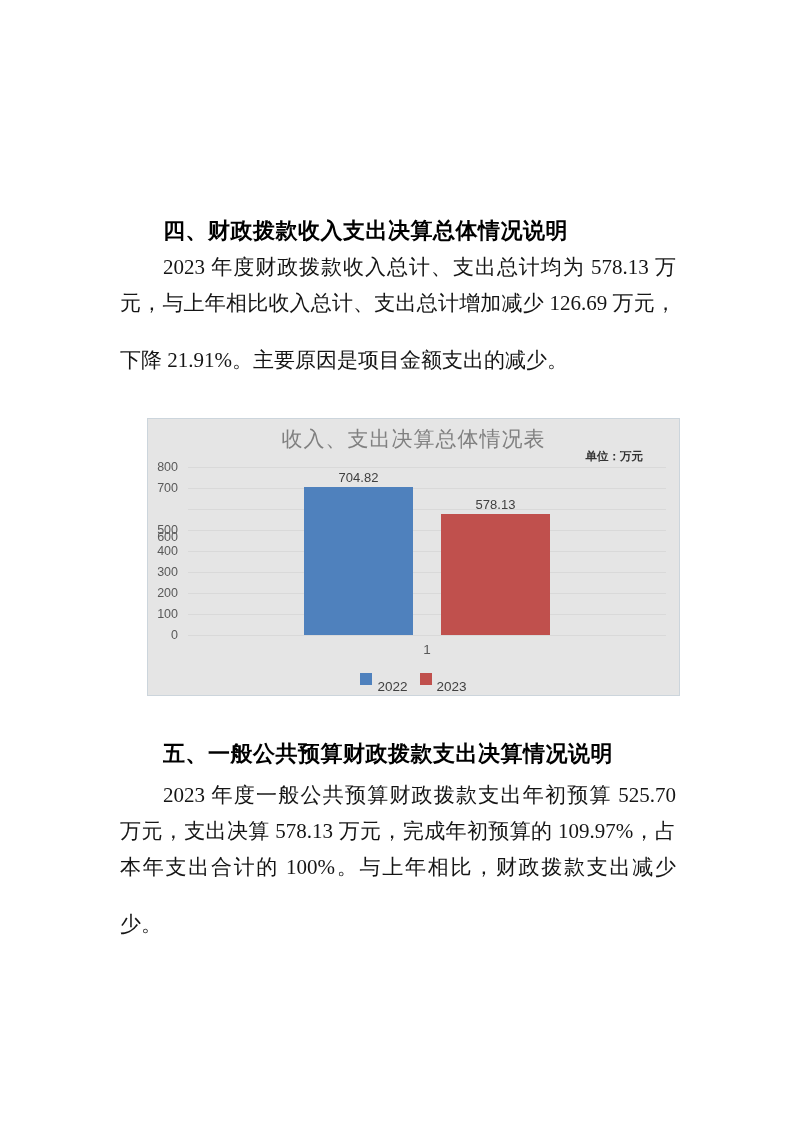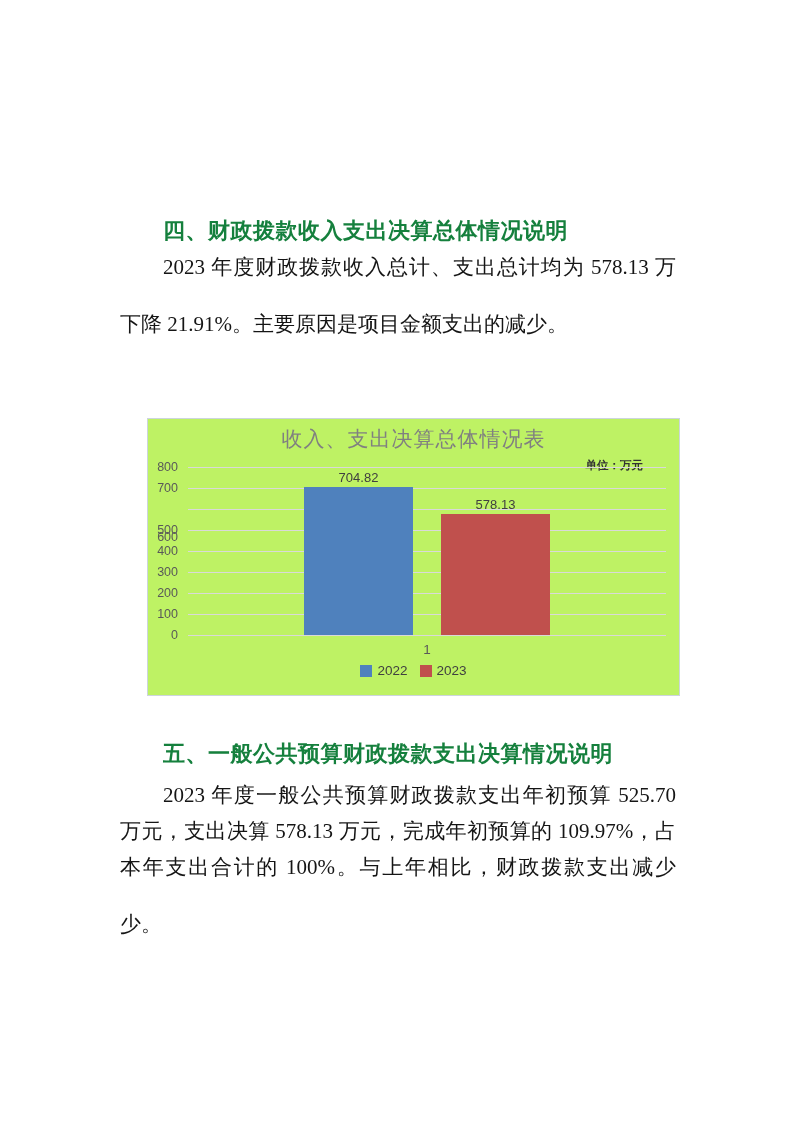--- a/index.html
+++ b/index.html
@@ -3,63 +3,64 @@
 <meta charset="utf-8">
 <style>
   html,body { margin:0; padding:0; background:#ffffff; }
   .page {
     position:relative; width:793px; height:1122px; background:#fff;
     font-family:"Liberation Serif", serif; color:#151515; overflow:hidden;
   }
   .heading {
     position:absolute; left:163px;
     font-family:"Liberation Sans", sans-serif; font-weight:bold;
-    font-size:22px; line-height:26px; color:#15803d; letter-spacing:0.5px;
+    font-size:22px; line-height:26px; color:#000000; letter-spacing:0.5px;
     white-space:nowrap;
   }
   .para { position:absolute; left:120px; width:556px; font-size:21px; color:#151515; }
   .para .line { height:36px; line-height:36px; text-align:justify; text-align-last:justify; }
   .para .line.first { text-indent:43px; }
   .para .line.last { text-align-last:left;margin-top:21px; }
 
   
   .c-box {
     position:absolute; left:147px; top:418px; width:533px; height:278px;
-    background:#bef264; border:1px solid #ccd5dc; box-sizing:border-box;
+    background:#e5e5e5; border:1px solid #ccd5dc; box-sizing:border-box;
     font-family:"Liberation Sans", sans-serif;
   }
   .c-title {
     position:absolute; left:0; right:0; top:6px; text-align:center;
     font-size:21px; color:#808080; letter-spacing:1px;
   }
   .c-unit {
-    position:absolute; right:36px; top:39px; font-size:11.5px; font-weight:bold; color:#333;margin-left:36px;
+    position:absolute; right:36px; top:30px; font-size:11.5px; font-weight:bold; color:#333;margin-left:36px;
   }
   .gridline { position:absolute; height:1px; background:#d9d9d9; }
   .ytick { position:absolute; width:30px; text-align:right; font-size:12.5px; color:#595959; height:14px; line-height:14px; }
   .bar { position:absolute; }
   .bar-label { position:absolute; font-size:13px; color:#404040; text-align:center; height:15px; line-height:15px; }
   .xtick { position:absolute; font-size:13.5px; color:#595959; text-align:center; height:16px; line-height:16px; }
   .c-legend {
     position:absolute; left:0; right:0; top:244px;
     display:flex; justify-content:center; align-items:center; gap:12px;
   }
   .legend-item { display:flex; align-items:center; gap:5px; }
   .legend-swatch { width:12px; height:12px; display:inline-block; }
-  .legend-label { font-size:13.5px; color:#404040; }
+  .legend-label { font-size:13.5px; color:#404040;margin-top:16px; }
 </style>
 </head>
 <body>
 
 <div class="page">
 
   <div class="heading" style="top:218px">四、财政拨款收入支出决算总体情况说明</div>
 
   <div class="para" style="top:249px">
     <div class="line first">2023 年度财政拨款收入总计、支出总计均为 578.13 万</div>
+    <div class="line">元，与上年相比收入总计、支出总计增加减少 126.69 万元，</div>
     <div class="line last">下降 21.91%。主要原因是项目金额支出的减少。</div>
   </div>
 
   <div class="c-box">
     <div class="c-title">收入、支出决算总体情况表</div>
     <div class="c-unit">单位：万元</div>
     <div id="c-plot">
         <div class="gridline" style="left: 40px; top: 216px; width: 478px;"></div>
         <div class="ytick" style="left: 0px; top: 209px;">0</div>
         <div class="gridline" style="left: 40px; top: 195px; width: 478px;"></div>

